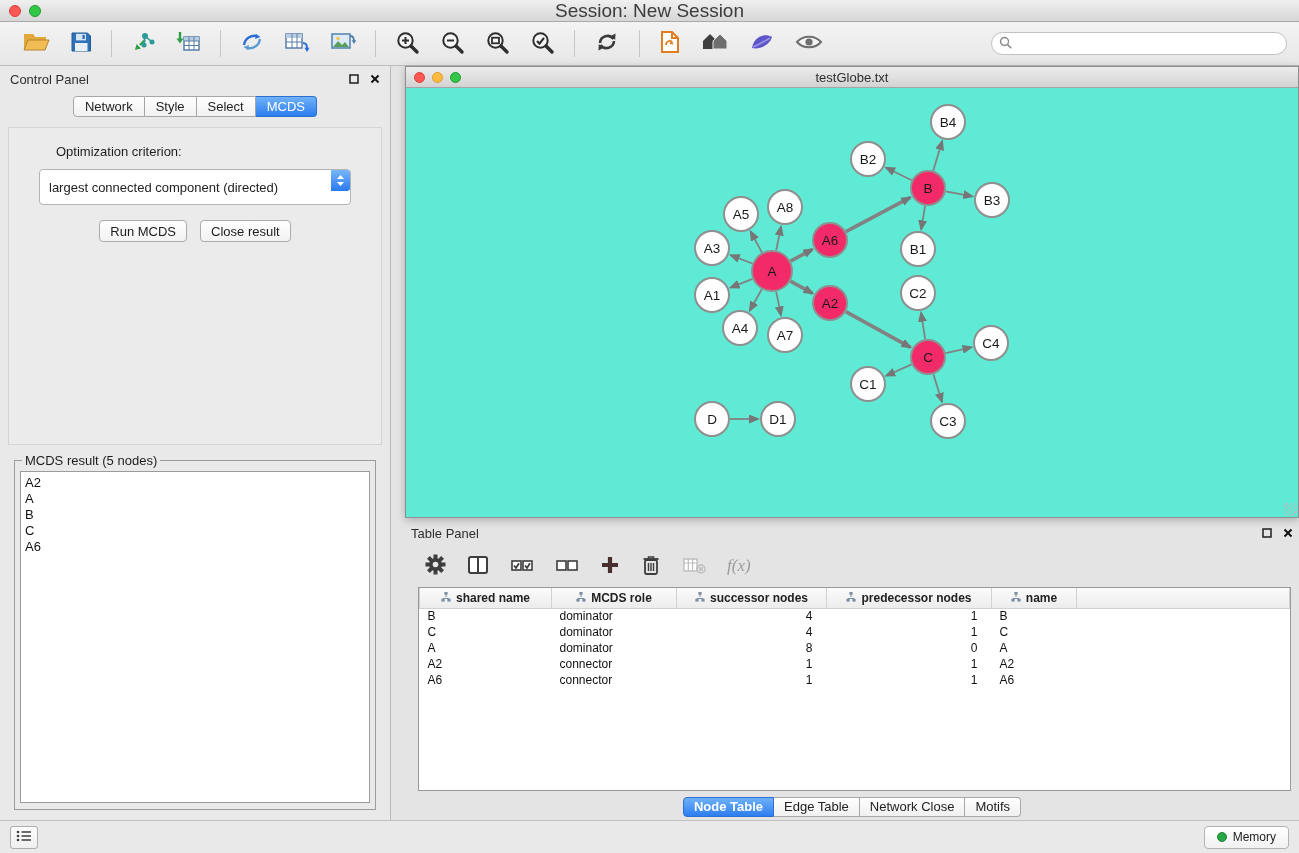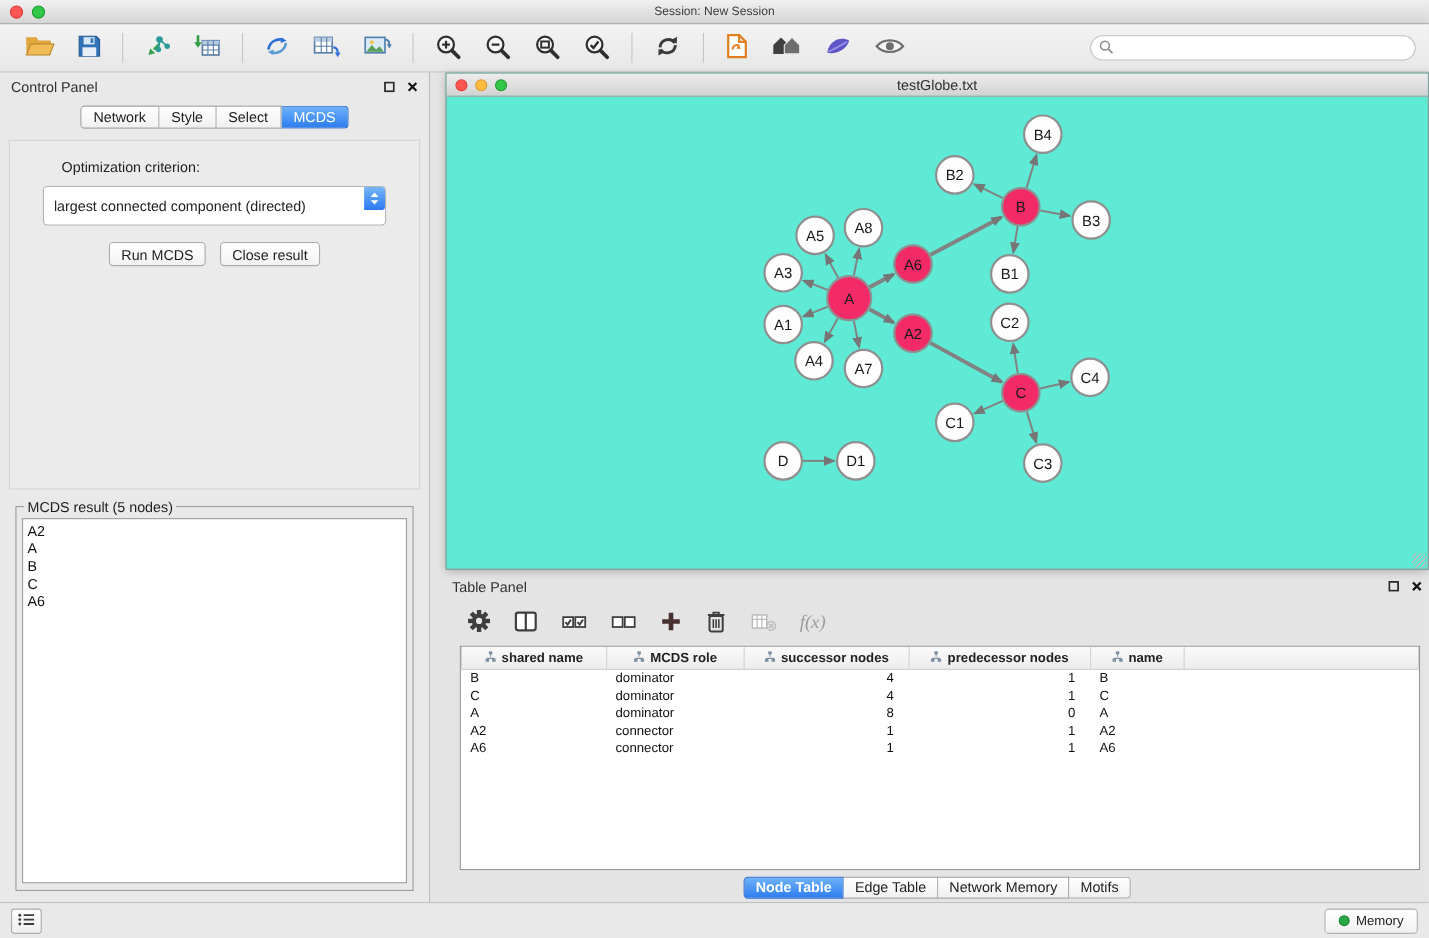--- a/index.html
+++ b/index.html
@@ -7,21 +7,21 @@
 body{font-family:"Liberation Sans","DejaVu Sans",sans-serif;font-size:13px;background:#e8e8e8;color:#222;overflow:hidden;}
 .app{width:100%;height:100%;display:flex;flex-direction:column;}
 
 .titlebar{height:22px;background:linear-gradient(#f0f0f0,#d6d6d6);border-bottom:1px solid #a9a9a9;display:flex;align-items:center;position:relative;flex:none;}
 .traffic{display:flex;gap:8px;align-items:center;}
 .titlebar .traffic{position:absolute;left:9px;top:5px;}
 .light{width:12px;height:12px;border-radius:50%;display:inline-block;}
 .light.red{background:#fc5753;border:1px solid #df3e3a;}
 .light.yellow{background:#fdbc40;border:1px solid #de9b2d;}
 .light.green{background:#33c748;border:1px solid #1f9a33;}
-.win-title{flex:1;text-align:center;font-size:11px;color:#3c3c3c;}
+.win-title{flex:1;text-align:center;font-size:19px;color:#3c3c3c;}
 
 .toolbar{height:44px;background:linear-gradient(#f3f3f3,#e7e7e7);border-bottom:1px solid #bcbcbc;display:flex;align-items:center;padding:0 12px;flex:none;}
 .tbtn{background:none;border:none;padding:2px 4px;margin:0 6px;cursor:pointer;display:flex;align-items:center;}
 .tsep{width:1px;height:27px;background:#c6c6c6;margin:0 9px;flex:none;}
 .search-wrap{margin-left:auto;position:relative;width:296px;height:23px;flex:none;}
 .search-wrap input{width:100%;height:100%;border:1px solid #c0c0c0;border-radius:12px;background:#fff;padding:0 10px 0 26px;font-size:13px;outline:none;font-family:inherit;}
 .search-icon{position:absolute;left:8px;top:4px;pointer-events:none;}
 
 .main{flex:1;display:flex;min-height:0;}
 .control-panel{width:391px;flex:none;background:#e9e9e9;border-right:1px solid #b9b9b9;display:flex;flex-direction:column;}
@@ -595,21 +595,21 @@
                   <td class="num">1</td>
                   <td class="txt">A6</td>
                   <td></td>
                 </tr>
               </tbody>
           </table>
         </div>
         <div class="tp-tabs" id="tp-tabs">
             <div class="tp-tab active">Node Table</div>
             <div class="tp-tab">Edge Table</div>
-            <div class="tp-tab">Network Memory</div>
+            <div class="tp-tab">Network Close</div>
             <div class="tp-tab">Motifs</div>
           </div>
       </div>
 
     </div>
   </div>
 
   <div class="statusbar">
     <button class="status-list-btn">
         <span><svg width="16" height="12" viewBox="0 0 16 12">

